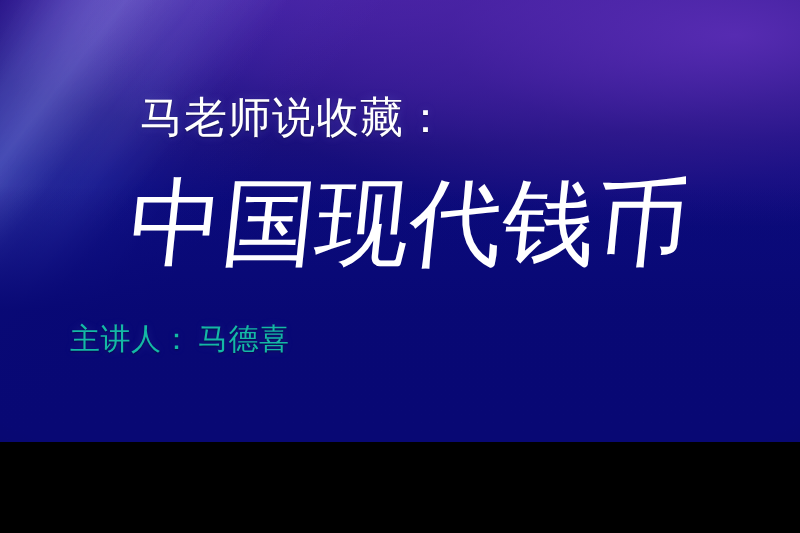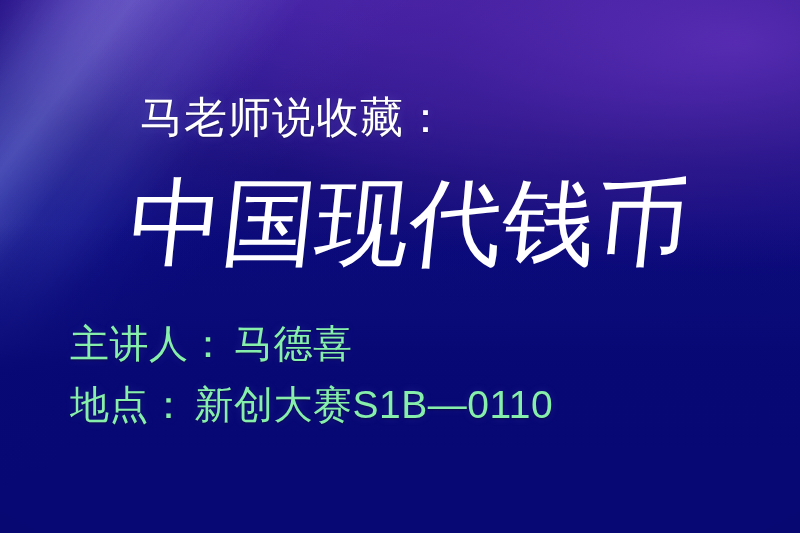--- a/index.html
+++ b/index.html
@@ -4,21 +4,21 @@
 <style>
   html, body {
     margin: 0;
     padding: 0;
     background: #000;
   }
 
   #poster {
     position: relative;
     width: 800px;
-    height: 533px;
+    height: 442px;
     overflow: hidden;
     font-family: "Liberation Sans", "DejaVu Sans", sans-serif;
     
     background: #0a0a7a;
     text-decoration: underline;
   }
 
   
   .bg-layer {
     position: absolute;
@@ -139,23 +139,23 @@
   .details {
     position: absolute;
     left: 70px;
     top: 322px;
     display: flex;
     flex-direction: column;
     gap: 16px;
   }
 
   .detail-line {
-    font-size: 39px;
+    font-size: 30px;
     line-height: 1.15;
-    color: #86efac;
+    color: #14b8a6;
     white-space: nowrap;
     letter-spacing: 0.5px;
     text-shadow:
       0 1px 2px rgba(0, 0, 0, 0.42),
       0 0 8px rgba(140, 150, 250, 0.18);
   }
 
   .detail-line .label {
     display: inline;
   }
@@ -187,19 +187,16 @@
       </svg>
     </div>
 
     <div class="details">
 
       <div class="detail-line">
         <span class="label">主讲人：</span><span class="value">马德喜</span>
       </div>
 
 
-      <div class="detail-line">
-        <span class="label">地点：</span><span class="value">新创大赛S1B—0110</span>
-      </div>
 
     </div>
   </div>
 </div>
 
 </body></html>

